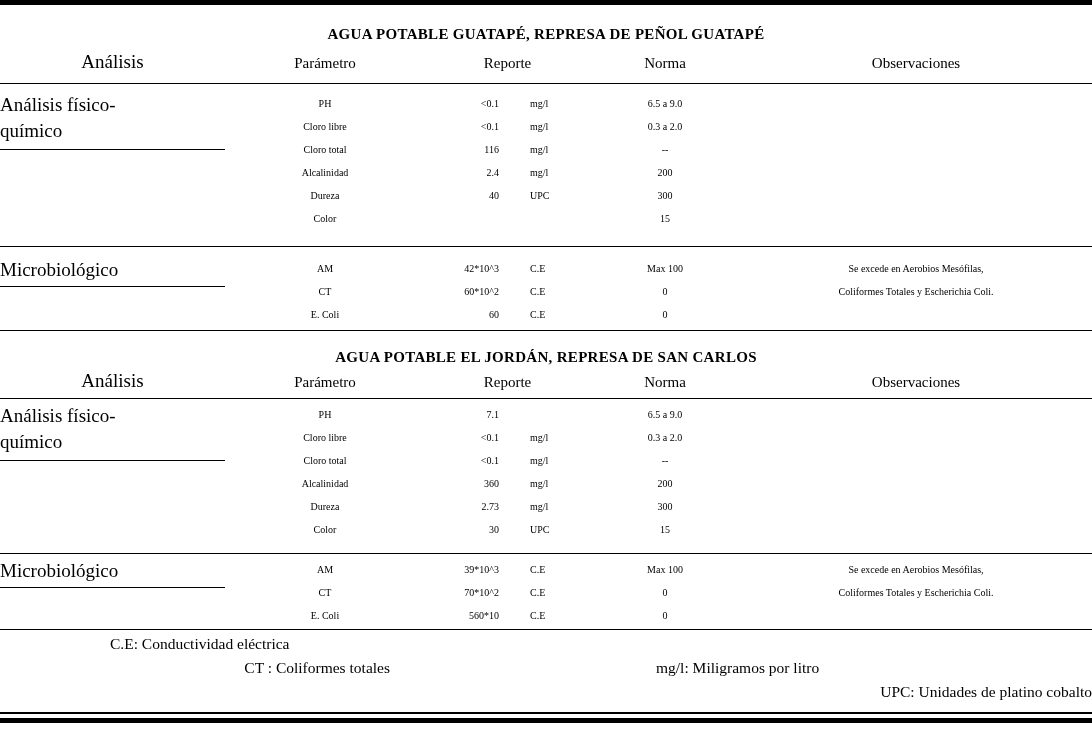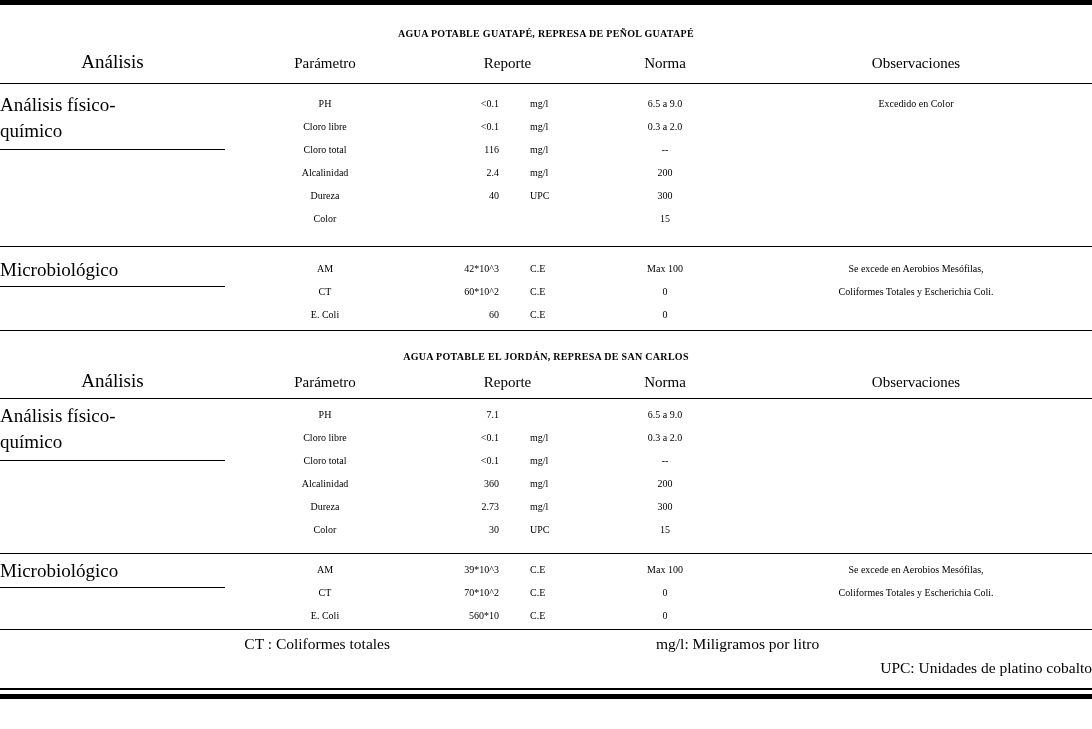--- a/index.html
+++ b/index.html
@@ -7,21 +7,21 @@
   .page { width:1092px; height:729px; background:#fff; box-sizing:border-box; overflow:hidden; }
   .bar-top { height:5px; background:#000; }
 
   .row { display:flex; }
   .c1 { width:225px; box-sizing:border-box; }
   .c2 { width:200px; box-sizing:border-box; }
   .c3 { width:165px; box-sizing:border-box; }
   .c4 { width:150px; box-sizing:border-box; }
   .c5 { flex:1; box-sizing:border-box; }
 
-  .title { text-align:center; font-weight:bold; font-size:10px; line-height:24px; letter-spacing:0.3px; }
+  .title { text-align:center; font-weight:bold; font-size:15px; line-height:24px; letter-spacing:0.3px; }
   .s1 .title { padding-top:17px; }
   .s2 .title { padding-top:14px; }
 
   .hdr { border-bottom:1.5px solid #000; align-items:baseline; }
   .s1 .hdr { padding-top:4px; padding-bottom:8px; }
   .s2 .hdr { padding-bottom:4px; }
   .hdr-cell { text-align:center; font-size:15px; line-height:24px; }
   .hdr-analisis { text-align:center; font-size:19px; line-height:24px; }
 
   .group { border-bottom:1.5px solid #000; }
@@ -107,23 +107,20 @@
           </div>
       </div>
       <div class="c4">
         <div class="line">6.5 a 9.0</div>
         <div class="line">0.3 a 2.0</div>
         <div class="line">--</div>
         <div class="line">200</div>
         <div class="line">300</div>
         <div class="line">15</div>
       </div>
-      <div class="c5">
-        <div class="line obs">Excedido en Color</div>
-      </div>
     </div>
 
     <div class="group micro g1 row">
       <div class="c1">
         <div class="left-label one">Microbiológico</div>
       </div>
       <div class="c2">
         <div class="line">AM</div>
         <div class="line">CT</div>
         <div class="line">E. Coli</div>
@@ -246,20 +243,21 @@
       </div>
       <div class="c5">
         <div class="line obs">Se excede en Aerobios Mesófilas,</div>
         <div class="line obs">Coliformes Totales y Escherichia Coli.</div>
       </div>
     </div>
   </section>
 
   <div class="siglas">
     <div class="sig-row">
+      <div class="sig-right">C.E: Conductividad eléctrica</div>
     </div>
     <div class="sig-row">
       <div class="sig-left">CT : Coliformes totales</div>
       <div class="sig-right">mg/l: Miligramos por litro</div>
     </div>
     <div class="sig-center">UPC: Unidades de platino cobalto</div>
   </div>
 
   <div class="bottom">
     <div class="thin"></div>

